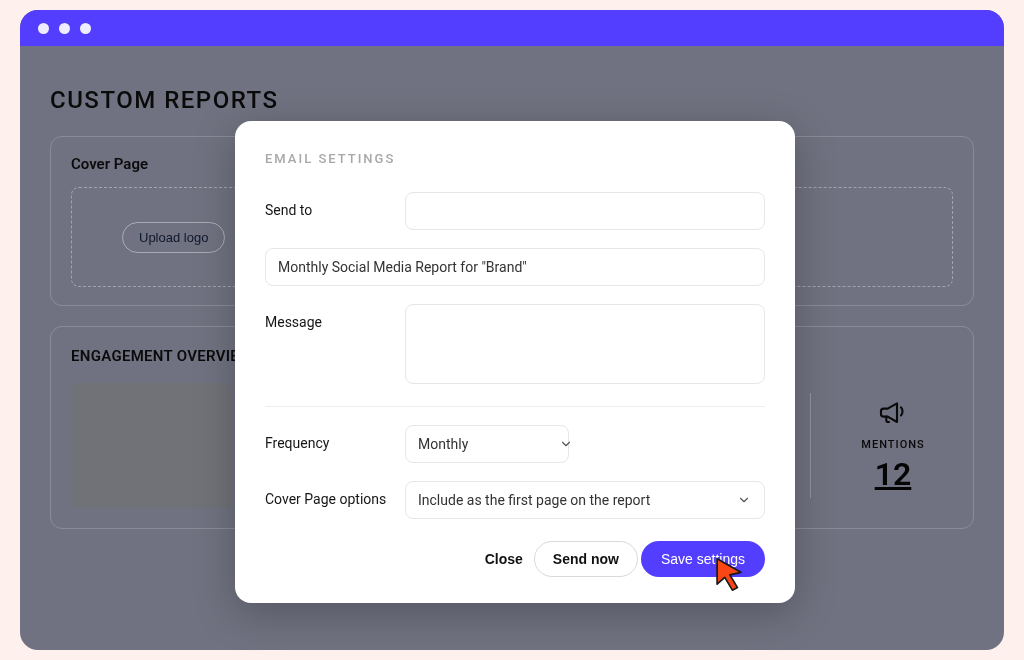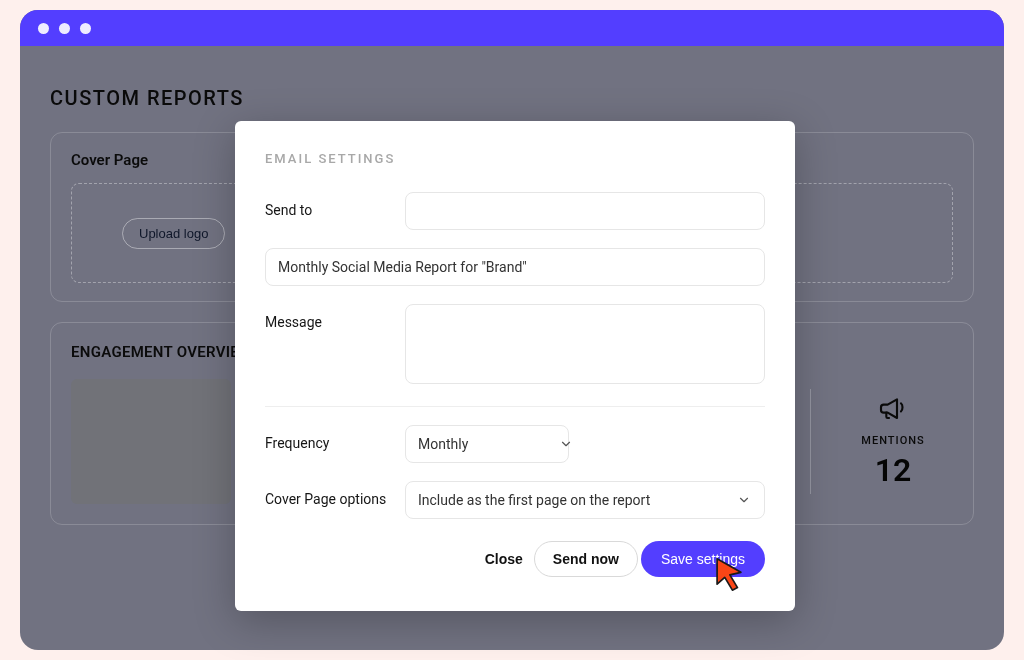--- a/index.html
+++ b/index.html
@@ -34,21 +34,21 @@
       height: 11px;
       border-radius: 50%;
       background: rgba(255,255,255,0.9);
     }
     .page-content {
       position: relative;
       padding: 40px 30px 30px 30px;
       height: calc(100% - 36px);
     }
     .page-title {
-      font-size: 20px;
+      font-size: 24px;
       letter-spacing: 1.5px;
       font-weight: 500;
       color: #0a0a0a;
       margin-bottom: 22px;
     }
     .card {
       background: rgba(255,255,255,0.0);
       border: 1px solid rgba(255,255,255,0.18);
       border-radius: 12px;
       padding: 18px 20px;
@@ -123,30 +123,31 @@
       font-size: 11px;
       letter-spacing: 1px;
       color: #0a0a0a;
       margin-bottom: 4px;
       font-weight:500;
     }
     .mentions-value {
       font-size: 32px;
       font-weight: 600;
       color: #050505;
+      text-decoration: underline;
     }
     .modal {
       position: absolute;
       top: 121px;
       left: 235px;
       width: 560px;
       background: #ffffff;
-      border-radius: 6px;
+      border-radius: 16px;
       box-shadow: 0 10px 40px rgba(0,0,0,0.25);
-      padding: 30px 30px 34px 30px;
+      padding: 30px 30px 26px 30px;
       pointer-events: auto;
     }
     .modal-title {
       font-size: 13px;
       letter-spacing: 2px;
       color: #a8a8a8;
       font-weight: 500;
       margin-bottom: 26px;
     }
     .form-row {

